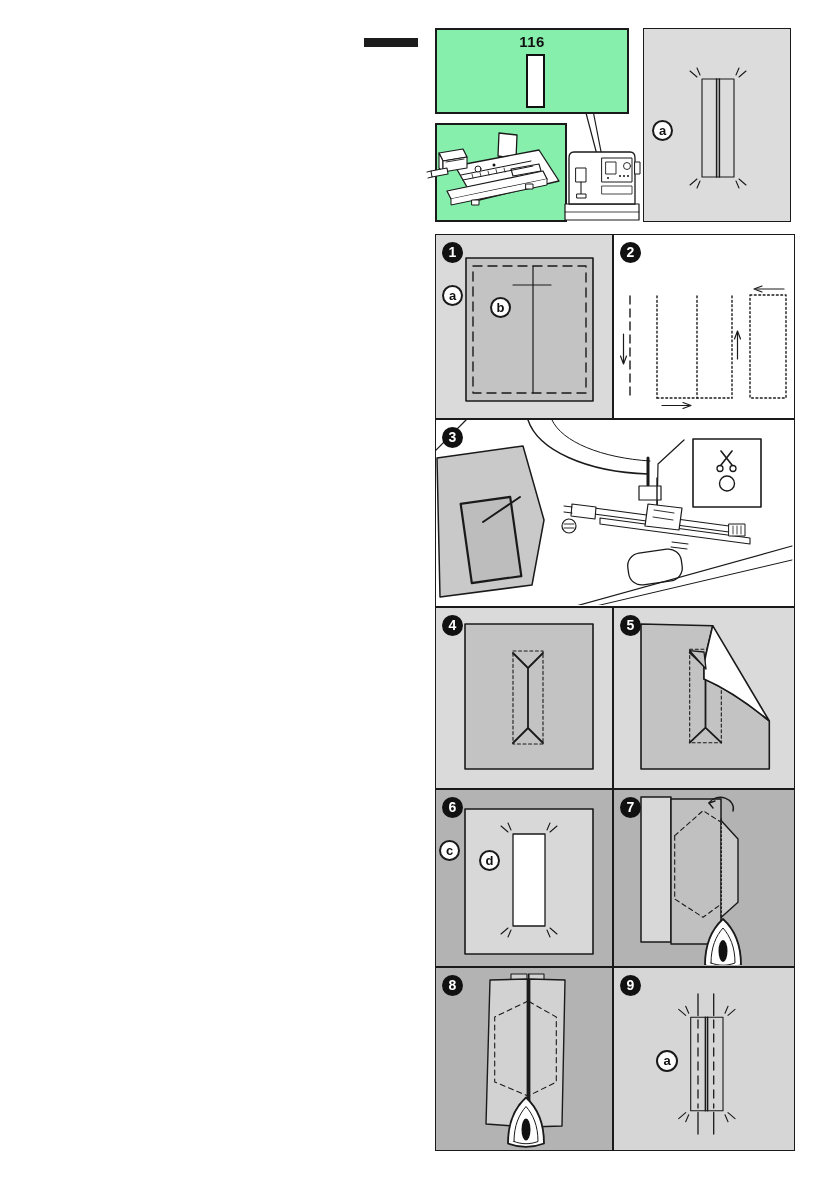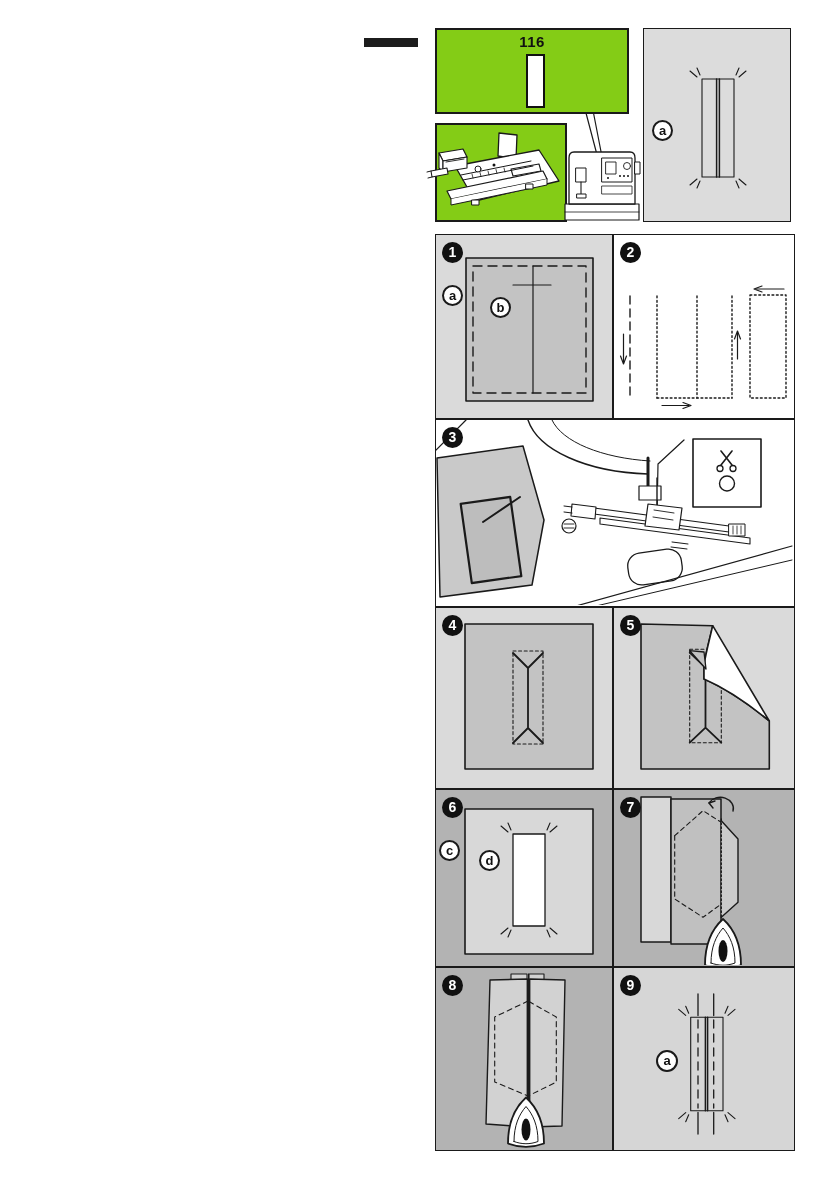--- a/index.html
+++ b/index.html
@@ -1,19 +1,19 @@
 <!DOCTYPE html>
 <html style="--page-bg: #ffffff; --line: #1a1a1a; --panel-light-bg: #dadada; --panel-dark-bg: #b3b3b3; --panel-a-bg: #dcdcdc; --panel9-bg: #d6d6d6; --fabric-mid: #c3c3c3; --fabric-light: #d8d8d8; --fabric-panel: #d2d2d2; --fabric-p3: #c9c9c9; --badge-bg: #111111; --badge-text: #ffffff;"><head>
 <meta charset="utf-8">
 <style>
   html,body{margin:0;padding:0;background:#fff;}
   .page{position:relative;width:840px;height:1190px;background:var(--page-bg,#fff);
         font-family:"Liberation Sans",sans-serif;overflow:hidden;}
   .abs{position:absolute;}
-  .box{position:absolute;box-sizing:border-box;border:2px solid var(--line,#1a1a1a);background:#84cc16;}
+  .box{position:absolute;box-sizing:border-box;border:2px solid var(--line,#1a1a1a);background:#86efac;}
   .panel{position:absolute;box-sizing:border-box;border:1.6px solid var(--line,#1a1a1a);}
   .bg-light{background:var(--panel-light-bg,#dadada);}
   .bg-dark{background:var(--panel-dark-bg,#b3b3b3);}
   .bg-white{background:#fff;}
   .bg-a{background:var(--panel-a-bg,#dcdcdc);}
   .bg-9{background:var(--panel9-bg,#d6d6d6);}
   .art{position:absolute;left:0;top:0;z-index:1;}
   .badge{position:absolute;left:6px;top:7px;width:21px;height:21px;border-radius:50%;
          background:var(--badge-bg,#111);color:var(--badge-text,#fff);font-weight:bold;
          font-size:14px;line-height:21px;text-align:center;z-index:5;}

